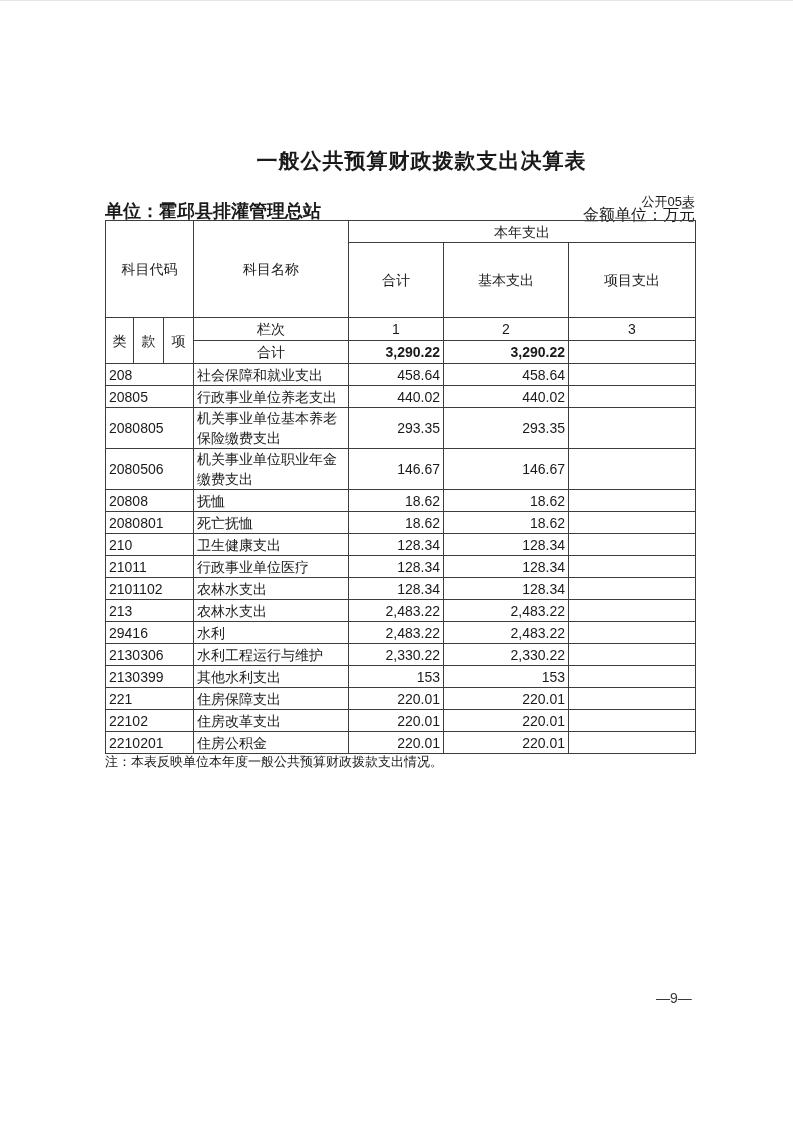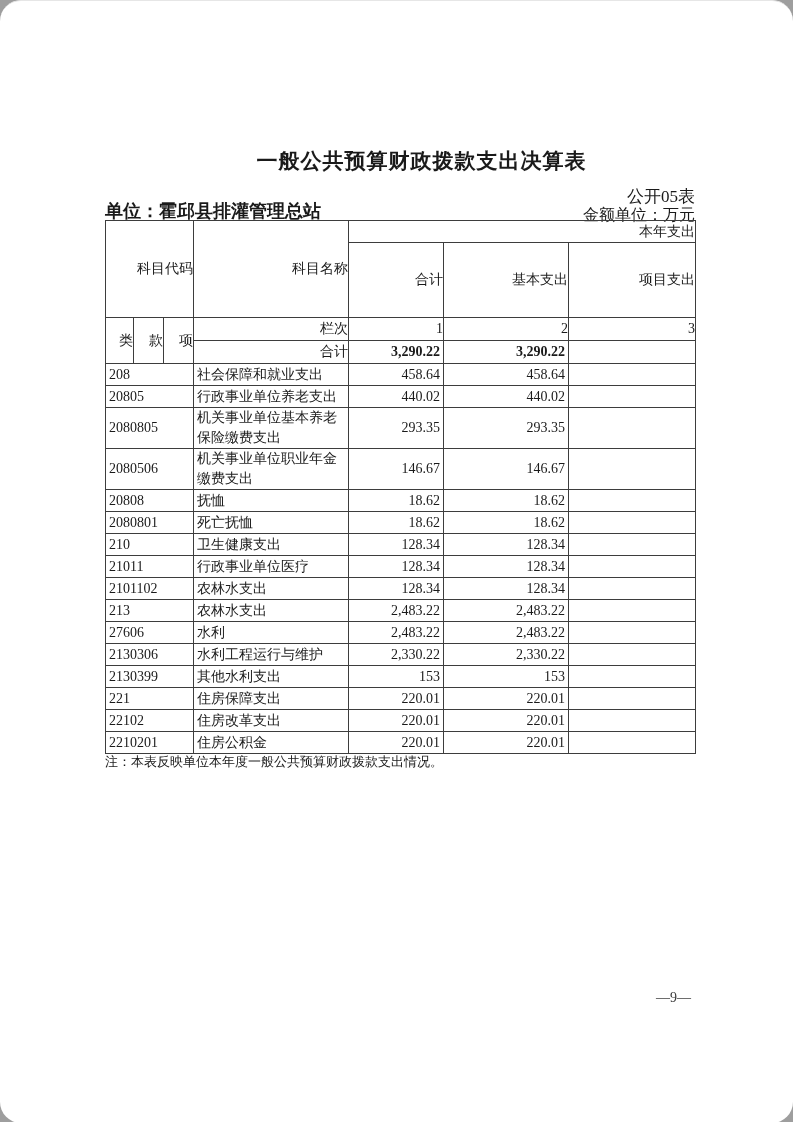--- a/index.html
+++ b/index.html
@@ -2,44 +2,43 @@
 <html><head>
 <meta charset="utf-8">
 <style>
   html, body { margin: 0; padding: 0; background: #9e9e9e; }
   .page {
     position: relative;
     width: 793px;
     height: 1122px;
     margin: 0 auto;
     background: #ffffff;
-    font-family: Liberation Serif, serif;
+    font-family: Liberation Sans, sans-serif;
     color: #1a1a1a;
     overflow: hidden;
     border-top: 1px solid #e6e6e6;
-    border-radius: 21px;
   }
   .title {
     position: absolute;
     top: 146px;
     left: 0;
     width: 100%;
     box-sizing: border-box;
     padding-left: 50px;
     text-align: center;
     font-size: 21px;
     font-weight: bold;
     letter-spacing: 1px;
     white-space: nowrap;
   }
   .form-code {
     position: absolute;
-    top: 184px;
+    top: 192px;
     right: 98px;
-    font-size: 17px;
+    font-size: 13px;
   }
   .unit-line {
     position: absolute;
     top: 198px;
     left: 105px;
     font-size: 18px;
     font-weight: bold;
   }
   .amount-unit {
     position: absolute;
@@ -61,21 +60,21 @@
     padding: 0;
     overflow: hidden;
     vertical-align: middle;
     line-height: 20px;
   }
   tr.h-top td    { height: 21px; }
   tr.h-main td   { height: 74px; }
   tr.h-lanci td  { height: 22px; }
   tr.h-total td  { height: 22px; }
   tr.data-row td { height: 21px; }
-  .c    { text-align: right; }
+  .c    { text-align: center; }
   .code { text-align: left; padding-left: 3px !important; }
   .name { text-align: left; padding-left: 3px !important; padding-right: 2px !important; }
   .num  { text-align: right; padding-right: 3px !important; }
   .b    { font-weight: bold; }
   .note {
     position: absolute;
     top: 752px;
     left: 105px;
     font-size: 13px;
   }
@@ -198,21 +197,21 @@
         <td class="num"></td>
       </tr>
       <tr class="data-row">
         <td class="code" colspan="3">213</td>
         <td class="name">农林水支出</td>
         <td class="num">2,483.22</td>
         <td class="num">2,483.22</td>
         <td class="num"></td>
       </tr>
       <tr class="data-row">
-        <td class="code" colspan="3">27606</td>
+        <td class="code" colspan="3">29416</td>
         <td class="name">水利</td>
         <td class="num">2,483.22</td>
         <td class="num">2,483.22</td>
         <td class="num"></td>
       </tr>
       <tr class="data-row">
         <td class="code" colspan="3">2130306</td>
         <td class="name">水利工程运行与维护</td>
         <td class="num">2,330.22</td>
         <td class="num">2,330.22</td>

